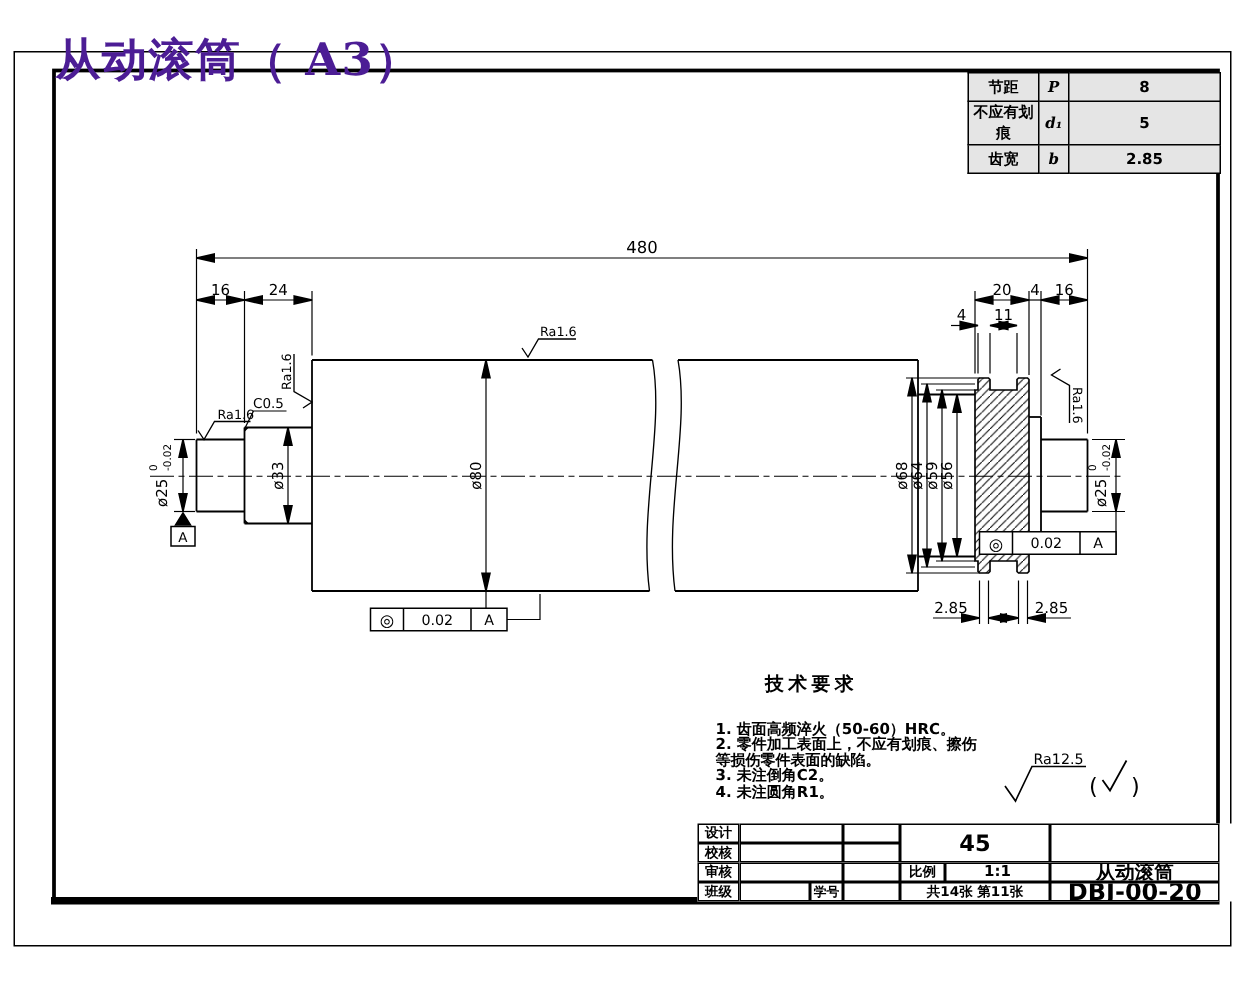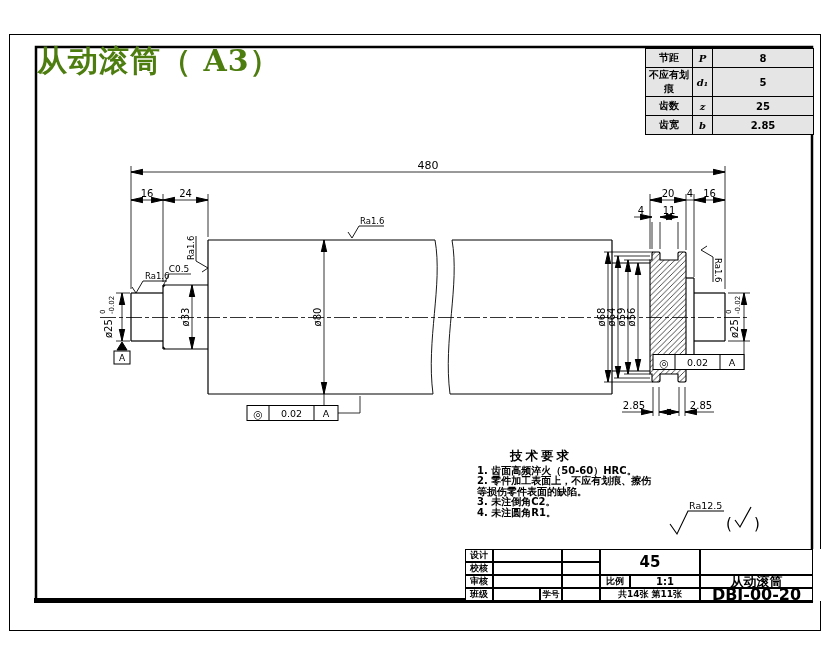--- a/index.html
+++ b/index.html
@@ -3,31 +3,31 @@
 <meta charset="utf-8">
 <style>
   html,body{margin:0;padding:0;background:#fff;}
   .page{position:relative;width:830px;height:654px;background:#fff;overflow:hidden;
         font-family:"DejaVu Sans","Liberation Sans",sans-serif;color:#000;}
   svg{position:absolute;left:0;top:0;}
   svg line, svg path, svg rect{stroke:#000;}
   .dt{font-family:"DejaVu Sans","Liberation Sans",sans-serif;fill:#000;font-size:10px;}
   .s7{font-size:7px}.s85{font-size:8.5px}.s9{font-size:9px}.s95{font-size:9.5px}
   .s11{font-size:11px}.s15{font-size:15px}
-  .red-title{position:absolute;left:37px;top:44px;color:#4d7c0f;font-weight:bold;
+  .red-title{position:absolute;left:37px;top:24px;color:#4c1d95;font-weight:bold;
              font-family:"DejaVu Serif","Liberation Serif",serif;font-size:30px;
              letter-spacing:1px;white-space:nowrap;line-height:34px;}
   table.ptable{position:absolute;left:645px;top:48px;border-collapse:collapse;background:#e5e5e5;}
   table.ptable td{border:1px solid #000;padding:0;height:18px;text-align:center;
                   font-size:10px;font-weight:bold;}
   td.pl{width:46px} td.ps{width:19px;font-style:italic;font-family:"DejaVu Serif",serif}
   td.pv{width:100px}
   .tech{position:absolute;left:477px;top:451px;font-size:10px;line-height:10.5px;
         font-weight:600;white-space:nowrap;}
-  .tech .tr-title{font-size:12.5px;letter-spacing:3px;margin-left:33px;margin-bottom:4px;font-weight:bold;}
+  .tech .tr-title{font-size:12.5px;letter-spacing:3px;margin-left:33px;margin-bottom:20px;font-weight:bold;}
   .tb{position:absolute;left:465px;top:549px;width:416px;height:52px;background:#fff;padding-left:32px;}
   .tb .c{position:absolute;border:1px solid #000;box-sizing:border-box;display:flex;
          align-items:center;justify-content:center;font-size:9px;font-weight:bold;
          overflow:hidden;white-space:nowrap;background:#fff;}
 </style>
 </head>
 <body>
 
 <div class="page">
 
@@ -228,25 +228,20 @@
     <td class="pl">节距</td>
     <td class="ps">P</td>
     <td class="pv">8</td>
   </tr>
   <tr>
     <td class="pl">不应有划痕</td>
     <td class="ps">d₁</td>
     <td class="pv">5</td>
   </tr>
   <tr>
-    <td class="pl">齿数</td>
-    <td class="ps">z</td>
-    <td class="pv">25</td>
-  </tr>
-  <tr>
     <td class="pl">齿宽</td>
     <td class="ps">b</td>
     <td class="pv">2.85</td>
   </tr>
 </tbody>
     </table>
 
 <div class="tech">
   <div class="tr-title">技术要求</div>
   <div>1. 齿面高频淬火（50-60）HRC。</div>

